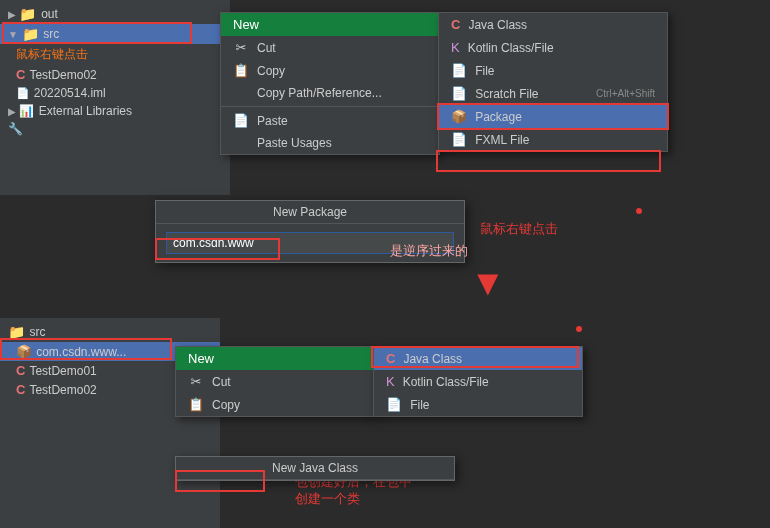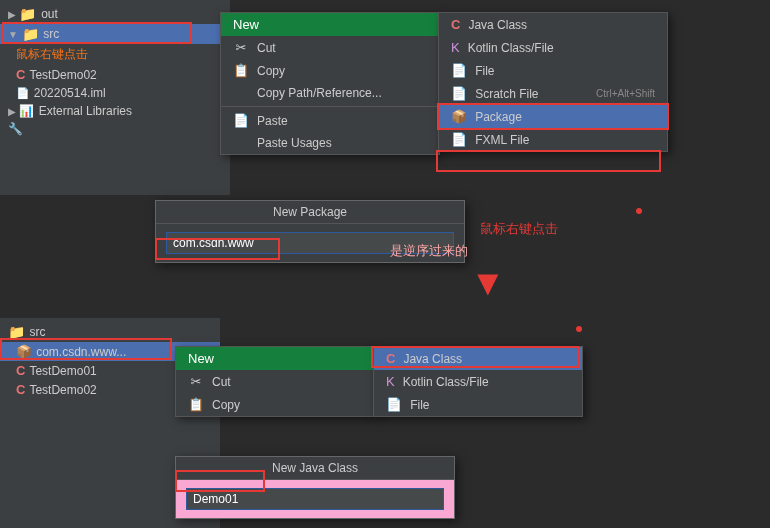--- a/index.html
+++ b/index.html
@@ -211,21 +211,21 @@
       background: #3c3f41;
       border: 1px solid #555;
       box-shadow: 3px 3px 8px rgba(0,0,0,0.5);
       z-index: 11;
     }
 
     .new-java-dialog {
       position: absolute;
       top: 138px; left: 175px;
       width: 280px;
-      background: #f9a8d4;
+      background: #c4b5fd;
       border: 1px solid #666;
       box-shadow: 3px 3px 10px rgba(0,0,0,0.5);
       z-index: 12;
     }
 
     .bottom-label1 {
       color: #e53935;
       font-size: 13px;
       position: absolute;
       top: 155px; left: 295px;
@@ -416,23 +416,20 @@
     <div class="submenu-item">
       <span class="f-icon">📄</span>
       <span>File</span>
     </div>
   </div>
 
   <div class="red-box" style="top:28px;left:371px;width:208px;height:22px;"></div>
 
   <div class="new-java-dialog">
     <div class="dialog-title">New Java Class</div>
-    <div class="dialog-body">
-      <input class="dialog-input" type="text" value="Demo01" style="">
-    </div>
   </div>
 
   <div class="red-box" style="top:152px;left:175px;width:90px;height:22px;"></div>
 
   <div class="bottom-label1">包创建好后，在包中</div>
   <div class="bottom-label2">创建一个类</div>
 
   <div class="red-dot" style="top:8px;left:576px;"></div>
 </div>
 

